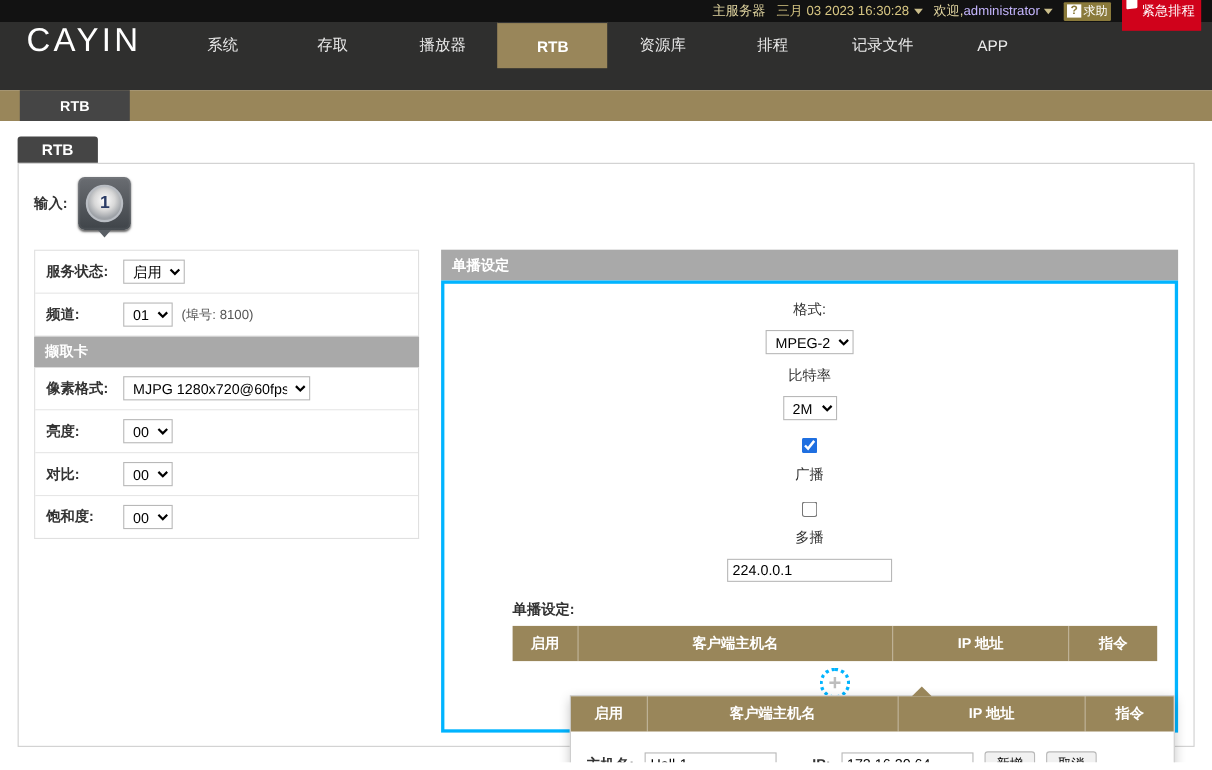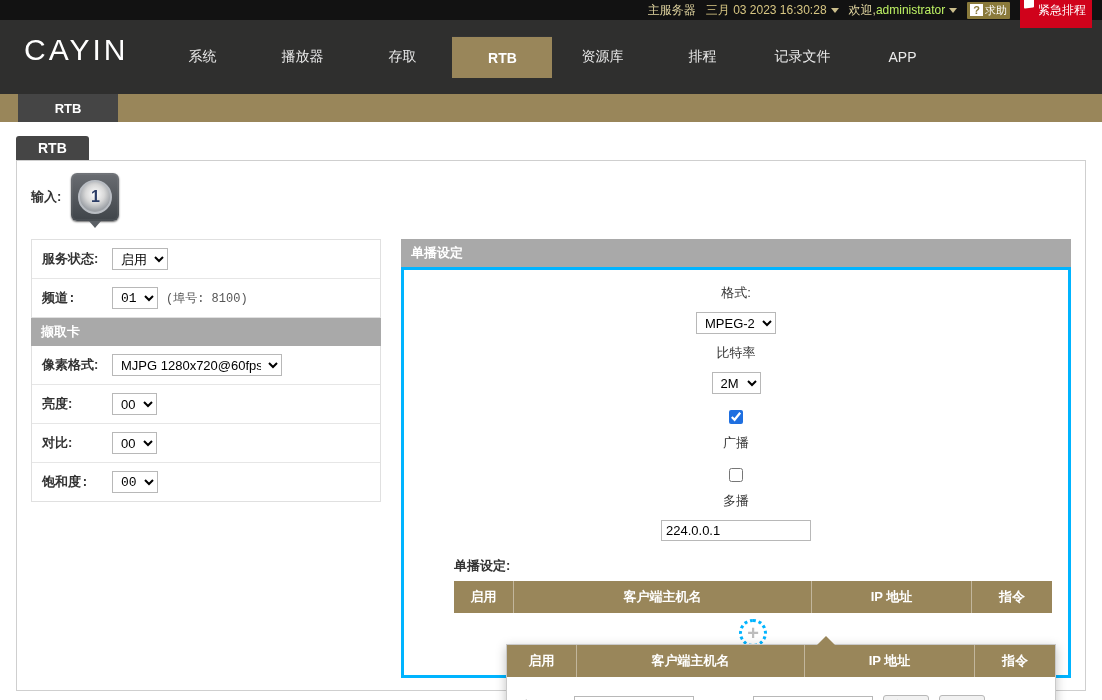--- a/index.html
+++ b/index.html
@@ -9,21 +9,21 @@
   
   .topbar { height: 20px; background: #121212; color: #e0d49f; display: flex; align-items: center; justify-content: flex-end; padding: 0 10px; font-size: 12px; }
   .topbar > * { margin-left: 10px; display: inline-flex; align-items: center; }
   .caret-down { display: inline-block; width: 0; height: 0; border-left: 4px solid transparent; border-right: 4px solid transparent; border-top: 5px solid #cbbe8b; margin-left: 4px; }
   .help-btn { background: #8a7a3b; color: #fff; font-size: 11px; padding: 1px 3px; border-radius: 1px; }
   .help-btn .q { background:#fff; color:#8a7a3b; font-weight:bold; padding:0 3px; margin-right:2px; }
   .emerg { background: #d0021b; color: #fff; padding: 1px 6px 1px 18px; font-size: 12px; position: relative; height: 36px; line-height: 18px; }
   .emerg::before { content: ""; position: absolute; left: 4px; top: 3px; width: 10px; height: 13px; background: #fff; border-radius: 1px; transform: skewY(-6deg); }
 
   
-  .navbar { height: 74px; background: #2f2f2e; display: flex; align-items: center; }
+  .navbar { height: 62px; background: #2f2f2e; display: flex; align-items: flex-start; }
   .logo { color: #fff; font-family: Arial, sans-serif; font-weight: 400; font-size: 30px; letter-spacing: 3px; padding: 0 24px 14px 24px; }
   .logo-text { display:flex; align-items:center; }
   .nav-tabs { display: flex; flex: 1; }
   .nav-tab { flex: none; width: 100px; height: 42px; display: flex; align-items: center; justify-content: center; color: #eaeaea; font-size: 14px; cursor: pointer; }
   .nav-tab.active { background: #99865a; color: #fff; font-weight: bold; border-top: 1px solid #333;}
   .nav-spacer { flex:1; }
 
   
   .subnav { height: 28px; background: #99865a; display: flex; align-items: stretch; }
   .subnav-indent { width: 18px; }
@@ -41,35 +41,35 @@
   .chip-caret { position: absolute; bottom: -7px; left: 50%; transform: translateX(-50%); width: 0; height: 0; border-left: 6px solid transparent; border-right: 6px solid transparent; border-top: 7px solid #5a5f65; }
 
   .panels { display: flex; gap: 20px; margin-top: 18px; align-items: flex-start; }
   .left-panel { width: 350px; }
   .right-panel { flex: 1; }
 
   .panel-head { background: #a9a9a9; color: #fff; font-size: 13px; font-weight: bold; padding: 5px 10px; }
   .panel-body { border-top: none; }
 
   .kv { display: flex; align-items: center; padding: 8px 10px; border-bottom: 1px solid #e6e6e6; }
-  .kv:last-child { border-bottom: none; font-family: Liberation Mono, monospace; }
+  .kv:last-child { border-bottom: none; }
   .kv .k { flex: none; width: 70px; font-size: 13px; font-weight: bold; color: #333; }
   .kv .v { display: flex; align-items: center; gap: 8px; }
   .left-top { border: 1px solid #e0e0e0; }
 
   select, input[type=text] { border: 1px solid #b8b8b8; font-size: 13px; padding: 2px 4px; background: #fff; font-family: inherit; }
   .sel-sm { height: 22px; }
 
   .stream-wrap { }
   .stream-box { border: 3px solid #00b4ff; padding: 14px 16px 22px 16px; position: relative; }
   .stream-row { display: flex; align-items: center; gap: 10px; margin-bottom: 16px; font-size: 13px; flex-direction: column; }
   .stream-row .lbl { font-weight: normal; color: #333; }
   input[type=checkbox] { width: 14px; height: 14px; accent-color: #1f6fe0; }
 
-  .unicast { margin-left: 34px; margin-top: 6px; position: relative;}
+  .unicast { margin-left: 46px; margin-top: 6px; position: relative;}
   .unicast-title { font-size: 13px; font-weight: bold; margin-bottom: 6px; }
   .th-row { display: flex; background: #99865a; color: #fff; font-size: 13px; font-weight: bold; }
   .th-row > div { padding: 7px 0; text-align: center; border-right: 1px solid rgba(255,255,255,0.4); }
   .th-row > div:last-child { border-right: none; }
   .col-enable { width: 60px; }
   .col-host   { flex: 1; }
   .col-ip     { width: 160px; }
   .col-cmd    { width: 80px; }
   .add-zone { height: 40px; display: flex; align-items: center; justify-content: center; }
   .add-plus { width: 28px; height: 28px; border-radius: 50%; border: 3px dotted #00b4ff; display: flex; align-items: center; justify-content: center; color: #bdbdbd; font-size: 20px; font-weight: bold; cursor: pointer; }
@@ -91,40 +91,40 @@
 <div class="topbar">
   <span>
       <span>主服务器</span>
     </span>
   <span style="color:#d7c683">
       <span>三月 03 2023 16:30:28</span>
       <span class="caret-down"></span>
     </span>
   <span>
       <span>欢迎,</span> 
-      <span style="color:#bef264">administrator</span>
+      <span style="color:#c4b5fd">administrator</span>
       <span class="caret-down"></span>
     </span>
   <span class="help-btn">
       <span class="q">?</span>
       <span>求助</span>
     </span>
   <span class="emerg">
       <span>紧急排程</span>
     </span>
 </div>
 
 <div class="navbar">
   <div class="logo">
       <span class="logo-text">CAYIN</span>
     </div>
   <div class="nav-tabs">
     <div class="nav-tab">系统</div>
+    <div class="nav-tab">存取</div>
     <div class="nav-tab">播放器</div>
-    <div class="nav-tab">存取</div>
     <div class="nav-tab active">RTB</div>
     <div class="nav-tab">资源库</div>
     <div class="nav-tab">排程</div>
     <div class="nav-tab">记录文件</div>
     <div class="nav-tab">APP</div>
     <div class="nav-spacer"></div>
   </div>
 </div>
 
 <div class="subnav">

